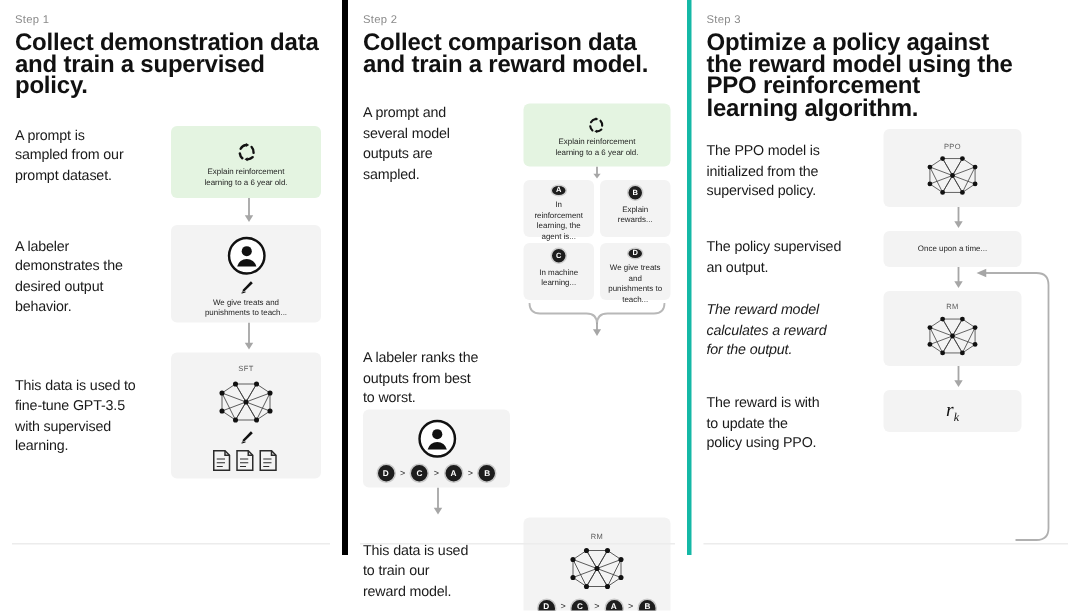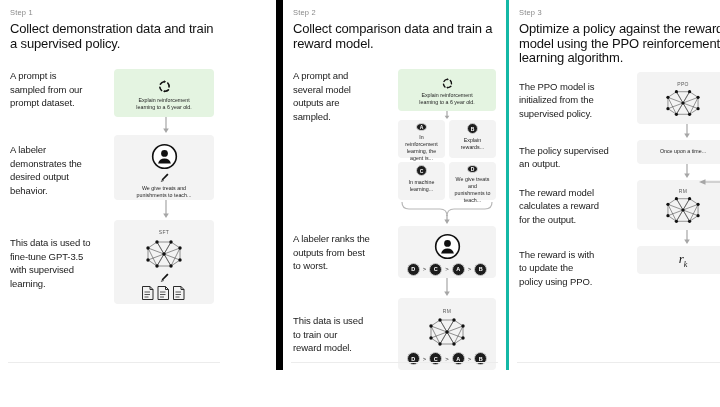--- a/index.html
+++ b/index.html
@@ -23,42 +23,42 @@
     background: #ffffff;
   }
   .panel {
     position: relative;
     height: 370px;
     box-sizing: border-box;
     padding: 8px 10px 14px 10px;
     background: #ffffff;
   }
   .panel.p1 { width: 228px; }
-  .panel.p2 { width: 230px; border-left: 7px solid #000000; margin-left: 48px; }
+  .panel.p2 { width: 230px; border-left: 4px solid #000000; }
   .panel.p3 { width: 262px; border-left: 3px solid #14b8a6; }
   .panel::after {
     content: "";
     position: absolute;
     left: 8px; right: 8px;
     bottom: 7px;
     height: 1px;
     background: #ececec;
   }
 
   .step-kicker {
     font-size: 7.5px;
     color: #8a8a8a;
     letter-spacing: .2px;
     margin: 0 0 5px 0;
     font-weight: 400;
   }
   .step-title {
-    font-size: 13px;
+    font-size: 16px;
     line-height: 14.5px;
-    font-weight: normal;
+    font-weight: bold;
     color: #111111;
     letter-spacing: -0.15px;
     margin: 0;
     max-width: 205px;
   }
 
   .rows {
     position: relative;
     margin-top: 14px;
   }
@@ -375,21 +375,21 @@
           <div class="brace">
             <svg width="98" height="26" viewBox="0 0 98 26">
               <path d="M4 2 q0 7 7 7 h31 q7 0 7 7 q0-7 7-7 h31 q7 0 7-7" fill="none" stroke="#b8b8b8" stroke-width="1.2"></path>
               <line x1="49" y1="15" x2="49" y2="20" stroke="#a6a6a6" stroke-width="1.2"></line>
               <path d="M46.3 19.5 L49 24 L51.7 19.5 Z" fill="#a6a6a6"></path>
             </svg>
           </div>
         </div>
       </div>
 
-      <div class="row" style="margin-top:0px;">
+      <div class="row" style="margin-top:0px;flex-direction:column;">
         <div class="caption" style="padding-top:6px;">A labeler ranks the
 outputs from best
 to worst.</div>
         <div class="stage" style="width:100px;">
           <div class="card" style="width:98px;height:52px;padding-top:4px;">
             <span class="icon">
               <svg width="27" height="27" viewBox="0 0 40 40">
                 <circle cx="20" cy="20" r="17.5" fill="#fff" stroke="#111" stroke-width="2.4"></circle>
                 <circle cx="20" cy="15.5" r="5" fill="#111"></circle>
                 <path d="M10.5 30.5 a9.8 9.8 0 0 1 19 0 z" fill="#111"></path>
@@ -517,21 +517,21 @@
           <div class="arrow" style="height:16px;">
             <svg width="8" height="16">
                 <line x1="4" y1="0" x2="4" y2="10" stroke="#a6a6a6" stroke-width="1.2"></line>
                 <path d="M1.2 9.5 L4 14 L6.8 9.5 Z" fill="#a6a6a6"></path>
               </svg>
           </div>
         </div>
       </div>
 
       <div class="row">
-        <div class="caption" style="padding-top:6px;">The reward model
+        <div class="caption" style="padding-top:6px;font-style:italic;">The reward model
 calculates a reward
 for the output.</div>
         <div class="stage" style="width:100px;">
           <div class="card" style="width:92px;height:50px;padding-top:4px;">
             <div class="card-label">RM</div>
             <span class="nn">
               <svg width="42" height="32" viewBox="0 0 88 68">
                 <g stroke="#3a3a3a" stroke-width="1.1" fill="none">
                   <path d="M12 22 L30 10 L58 10 L76 22 L76 46 L58 58 L30 58 L12 46 Z"></path>
                   <path d="M12 22 L44 34 L76 22 M12 46 L44 34 L76 46"></path>

